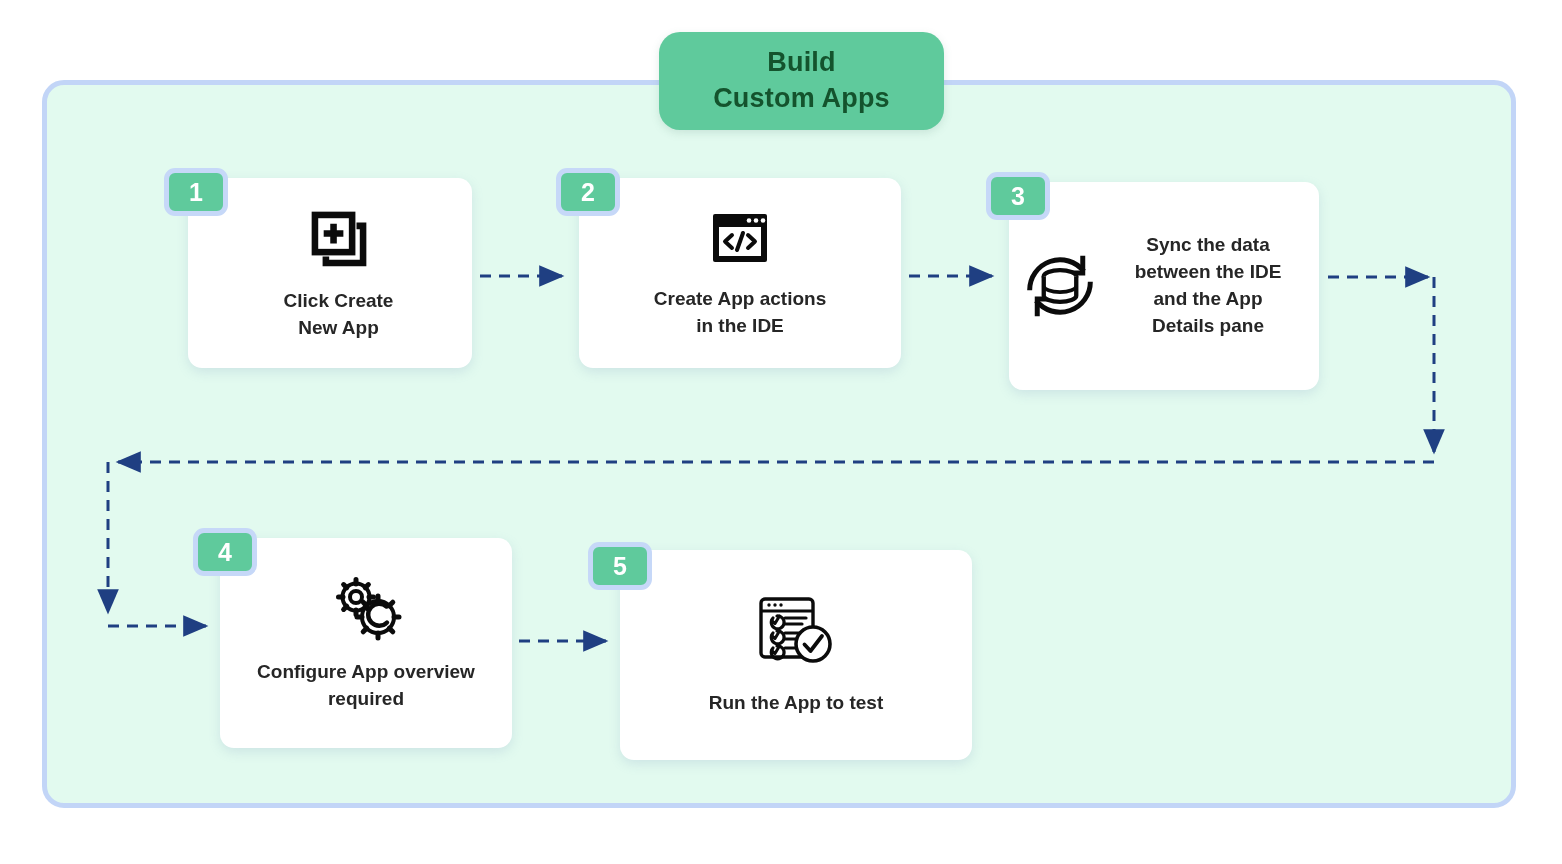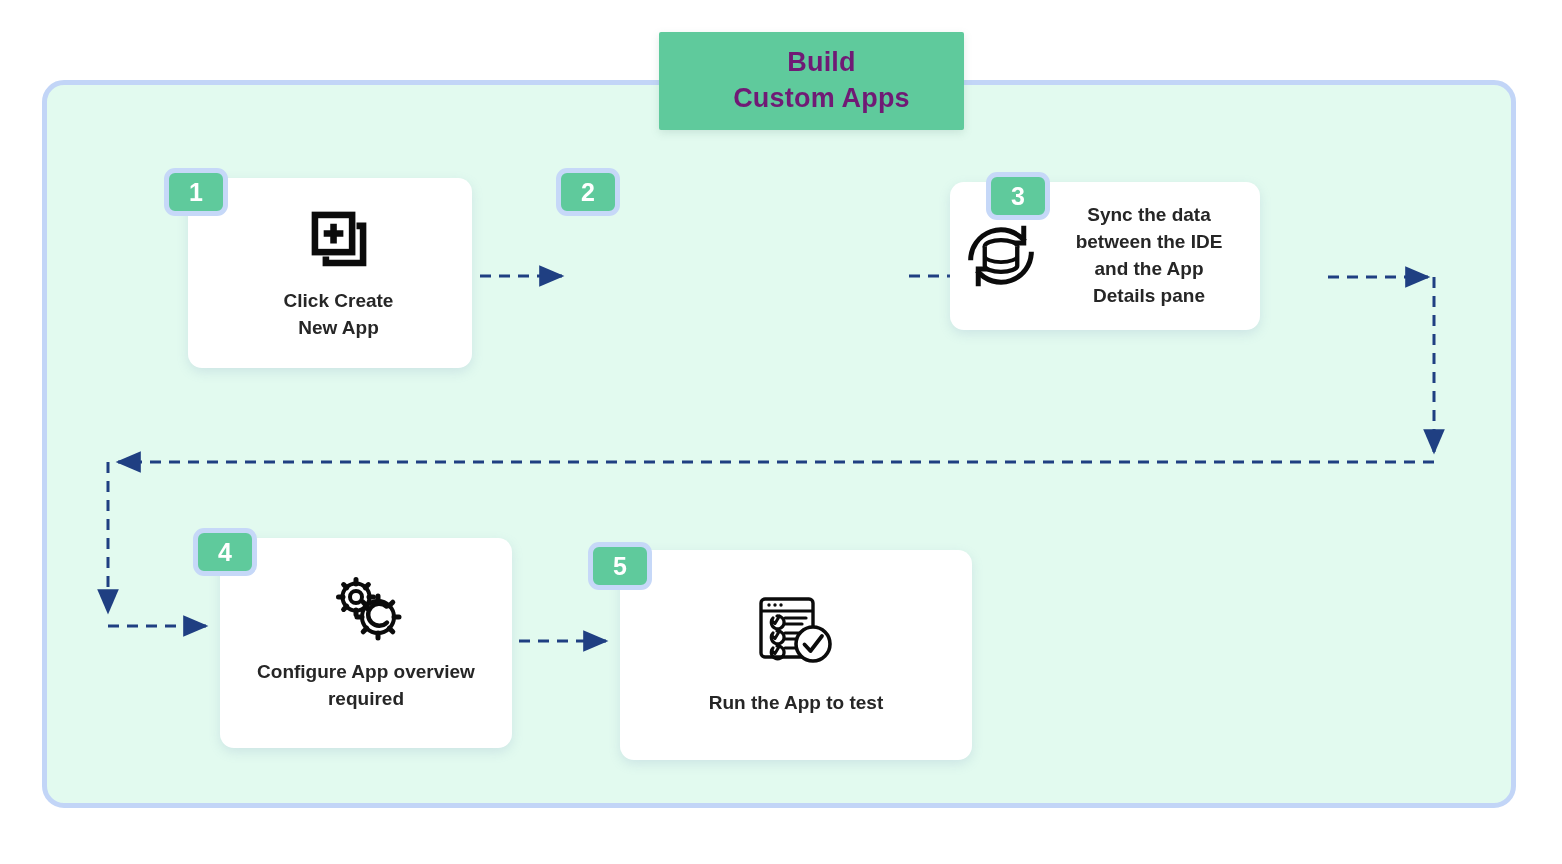--- a/index.html
+++ b/index.html
@@ -32,32 +32,31 @@
   }
 
   
   .banner {
     position: absolute;
     left: 659px;
     top: 32px;
     width: 285px;
     height: 98px;
     background: #5FCA9C;
-    border-radius: 2px;
+    border-radius: 21px;
     display: flex;
     align-items: center;
     justify-content: center;
     text-align: center;
-    color: #701a75;
+    color: #14532d;
     font-size: 27px;
     font-weight: bold;
     line-height: 1.32;
     letter-spacing: 0.2px;
     box-shadow: 0 3px 8px rgba(90,140,120,0.18);
-    padding-left: 20px;
   }
 
   
   .card {
     position: absolute;
     background: #ffffff;
     border-radius: 14px;
     box-sizing: border-box;
     box-shadow: 0 4px 12px rgba(120,150,190,0.20);
     display: flex;
@@ -115,21 +114,21 @@
 
   
   .conn {
     position: absolute;
     overflow: visible;
   }
 
   
   #card1 { left: 188px; top: 178px;  width: 284px; height: 190px; padding-left: 17px; }
   #card2 { left: 579px; top: 178px;  width: 322px; height: 190px; }
-  #card3 { left: 950px; top: 182px; width: 310px; height: 148px; }
+  #card3 { left: 1009px; top: 182px; width: 310px; height: 208px; }
   #card4 { left: 220px; top: 538px;  width: 292px; height: 210px; border-radius: 14px; }
   #card5 { left: 620px; top: 550px;  width: 352px; height: 210px; }
 
   #badge1 { left: 164px; top: 168px; }
   #badge2 { left: 556px; top: 168px; }
   #badge3 { left: 986px; top: 172px; }
   #badge4 { left: 193px; top: 528px; }
   #badge5 { left: 588px; top: 542px; }
 </style>
 </head>
@@ -200,20 +199,44 @@
       <div class="card-label">
         <div>Click Create</div>
         <div>New App</div>
       </div>
     </div>
   </div>
   <div class="badge" id="badge1">
     <span>1</span>
   </div>
 
+  <div class="card" id="card2">
+    <div class="card-inner">
+      <div class="icon-wrap" style="margin-bottom:16px;">
+        <svg width="64" height="64" viewBox="0 0 64 64">
+
+          <rect x="5" y="8" width="54" height="48" rx="2" fill="#0B0B0B"></rect>
+
+          <rect x="11" y="21" width="42" height="29" fill="#ffffff"></rect>
+
+          <circle cx="41" cy="14.5" r="2.3" fill="#ffffff"></circle>
+          <circle cx="48" cy="14.5" r="2.3" fill="#ffffff"></circle>
+          <circle cx="55" cy="14.5" r="2.3" fill="#ffffff"></circle>
+
+          <path d="M24 29 L17 35.5 L24 42" stroke="#0B0B0B" stroke-width="4" fill="none" stroke-linecap="round" stroke-linejoin="round"></path>
+          <path d="M40 29 L47 35.5 L40 42" stroke="#0B0B0B" stroke-width="4" fill="none" stroke-linecap="round" stroke-linejoin="round"></path>
+          <path d="M35 27 L29 44" stroke="#0B0B0B" stroke-width="4" stroke-linecap="round"></path>
+        </svg>
+      </div>
+      <div class="card-label">
+        <div>Create App actions</div>
+        <div>in the IDE</div>
+      </div>
+    </div>
+  </div>
   <div class="badge" id="badge2">
     <span>2</span>
   </div>
 
   <div class="card" id="card3">
     <div class="card-inner horiz">
       <div class="icon-wrap" style="flex:0 0 auto;">
         <svg width="78" height="78" viewBox="0 0 72 72">
 
           <path d="M8 40 A28 28 0 0 1 58 22.5" stroke="#0B0B0B" stroke-width="4.6" fill="none" stroke-linecap="butt"></path>

